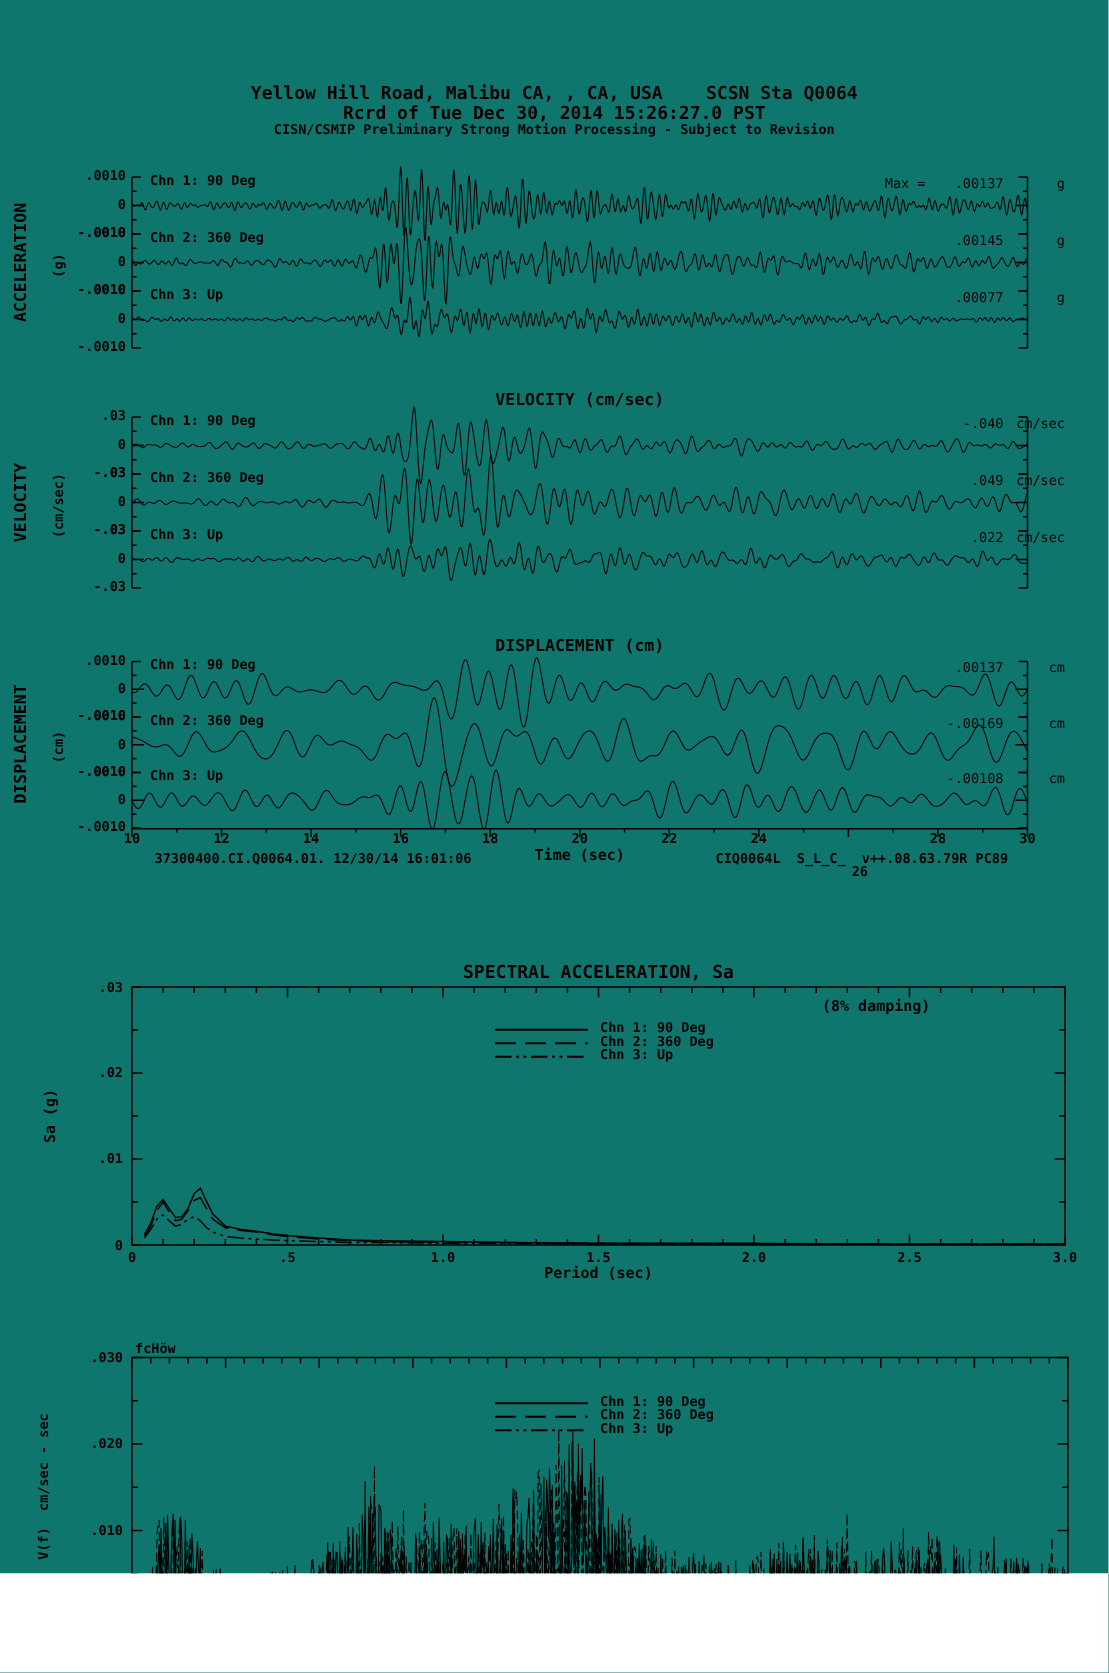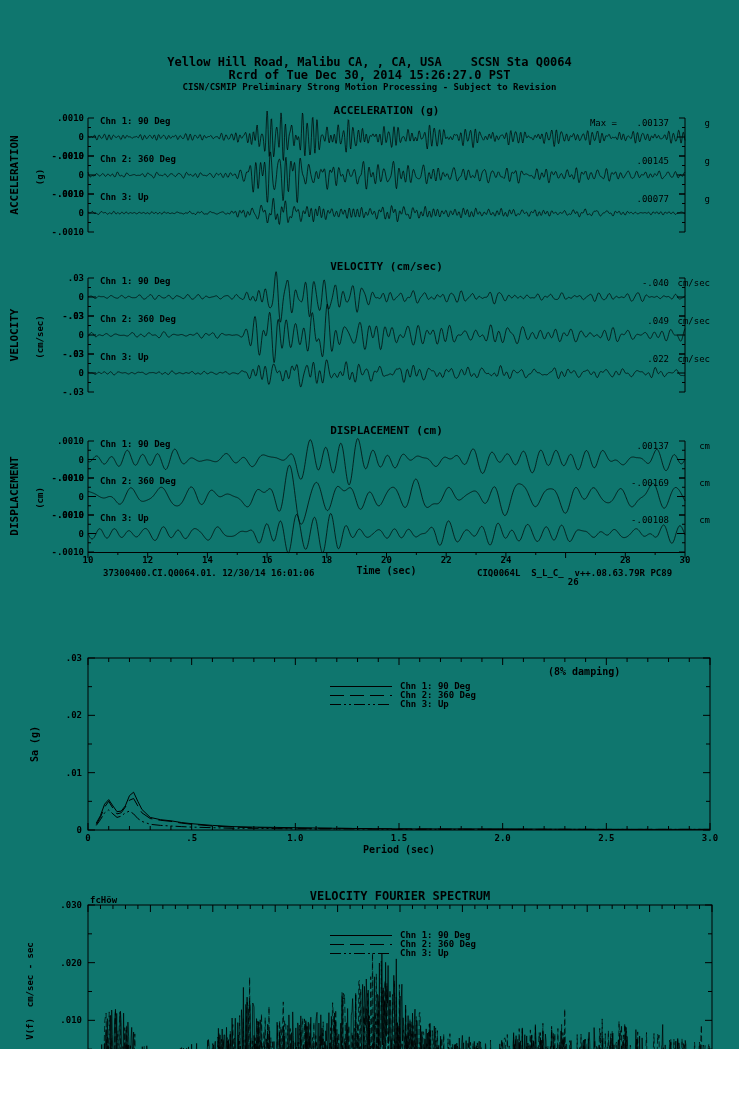--- a/index.html
+++ b/index.html
@@ -39,21 +39,20 @@
 <body>
 
 <div class="page">
 
   <div class="abs" style="top:56px;left:0;width:739px;text-align:center;">
     <div class="hdr h12">Yellow Hill Road, Malibu CA, , CA, USA    SCSN Sta Q0064</div>
     <div class="hdr h12">Rcrd of Tue Dec 30, 2014 15:26:27.0 PST</div>
     <div class="hdr h9">CISN/CSMIP Preliminary Strong Motion Processing - Subject to Revision</div>
   </div>
 
-  <div class="abs ptitle" style="top:104px;left:88px;width:597px;">ACCELERATION (g)</div>
   <div class="rot" style="left:14px;top:175px;font-size:11px;">ACCELERATION</div>
   <div class="rot" style="left:40px;top:177px;font-size:9px;">(g)</div>
 
   <div class="strip" style="top:118px;height:38px;">
     <div class="ylab t">.0010</div>
     <div class="ylab m">0</div>
     <div class="ylab b">-.0010</div>
     <svg class="wave" width="597" height="38">
         <g stroke="#000" stroke-width="1" fill="none">
           <line x1="0" y1="0" x2="0" y2="38"></line>
@@ -341,20 +340,21 @@
       <div class="abs ticklab" style="left: 433.2px; top: 555px; text-align: center;">22</div>
       <div class="abs ticklab" style="left: 492.9px; top: 555px;">24</div>
       <div class="abs ticklab" style="left: 552.6px; top: 577px; text-align: right;">26</div>
       <div class="abs ticklab" style="left: 612.3px; top: 555px;">28</div>
       <div class="abs ticklab" style="left: 672px; top: 555px;">30</div>
     </div>
   <div class="abs axlab" style="top:565px;left:88px;width:597px;">Time (sec)</div>
   <div class="abs ft" style="left:103px;top:568px;">37300400.CI.Q0064.01. 12/30/14 16:01:06</div>
   <div class="abs ft" style="left:477px;top:568px;">CIQ0064L  S_L_C_  v++.08.63.79R PC89</div>
 
+  <div class="abs btitle" style="top:641px;left:88px;width:622px;">SPECTRAL ACCELERATION, Sa</div>
   <div class="abs note" style="left:548px;top:666px;">(8% damping)</div>
   <div class="legend" id="sa-legend" style="left:330px;top:682px;">
       <div class="row">
         <svg width="62" height="9">
           <line x1="0" y1="4.5" x2="62" y2="4.5" stroke="#000" stroke-width="1.2"></line>
         </svg>
         <span>Chn 1: 90 Deg</span>
       </div>
       <div class="row">
         <svg width="62" height="9">
@@ -460,21 +460,20 @@
       <text x="-6" y="175" text-anchor="end">0</text>
       <text x="-6" y="117.66666666666666" text-anchor="end">.01</text>
       <text x="-6" y="60.333333333333314" text-anchor="end">.02</text>
       <text x="-6" y="3" text-anchor="end">.03</text>
       <polyline points="8.3,165.1 12.4,157.7 16.6,146.2 20.7,141.6 24.9,147.9 29.0,153.7 33.2,153.1 37.3,147.9 41.5,137.6 45.6,134.2 49.8,143.3 53.9,151.4 62.2,159.4 72.6,161.7 82.9,162.8 93.3,164.5 103.7,165.7 124.4,167.4 145.1,168.6 165.9,169.1 207.3,169.7 248.8,170.3 311.0,170.9 414.7,170.9 518.3,171.4 622.0,171.4" fill="none" stroke="#000" stroke-width="1"></polyline>
       <polyline points="8.3,166.3 12.4,159.4 16.6,149.1 20.7,143.3 24.9,150.2 29.0,155.9 33.2,154.8 37.3,149.1 41.5,142.2 45.6,140.5 49.8,147.9 53.9,154.8 62.2,160.5 72.6,162.3 82.9,163.4 93.3,165.1 103.7,166.3 124.4,168.0 145.1,169.1 165.9,169.7 207.3,170.3 248.8,170.3 311.0,170.9 414.7,171.4 518.3,171.4 622.0,171.4" fill="none" stroke="#000" stroke-width="1" stroke-dasharray="14,6"></polyline>
       <polyline points="8.3,167.4 12.4,161.7 16.6,154.8 20.7,151.9 24.9,155.9 29.0,159.4 33.2,158.2 37.3,154.8 41.5,153.1 45.6,155.9 49.8,160.5 53.9,163.4 62.2,166.3 72.6,167.4 82.9,168.0 93.3,168.6 103.7,169.1 124.4,169.7 145.1,170.3 165.9,170.3 207.3,170.9 248.8,170.9 311.0,171.4 414.7,171.4 518.3,171.4 622.0,171.4" fill="none" stroke="#000" stroke-width="1" stroke-dasharray="11,3,2,3,2,3"></polyline>
     </svg>
   <div class="abs axlab" style="top:844px;left:88px;width:622px;">Period (sec)</div>
 
-  <div class="abs btitle" style="top:889px;left:88px;width:624px;">VELOCITY FOURIER SPECTRUM</div>
   <div class="abs ft" style="left:90px;top:895px;">fcHöw</div>
   <div class="legend" id="fourier-legend" style="left:330px;top:931px;">
       <div class="row">
         <svg width="62" height="9">
           <line x1="0" y1="4.5" x2="62" y2="4.5" stroke="#000" stroke-width="1.2"></line>
         </svg>
         <span>Chn 1: 90 Deg</span>
       </div>
       <div class="row">
         <svg width="62" height="9">

